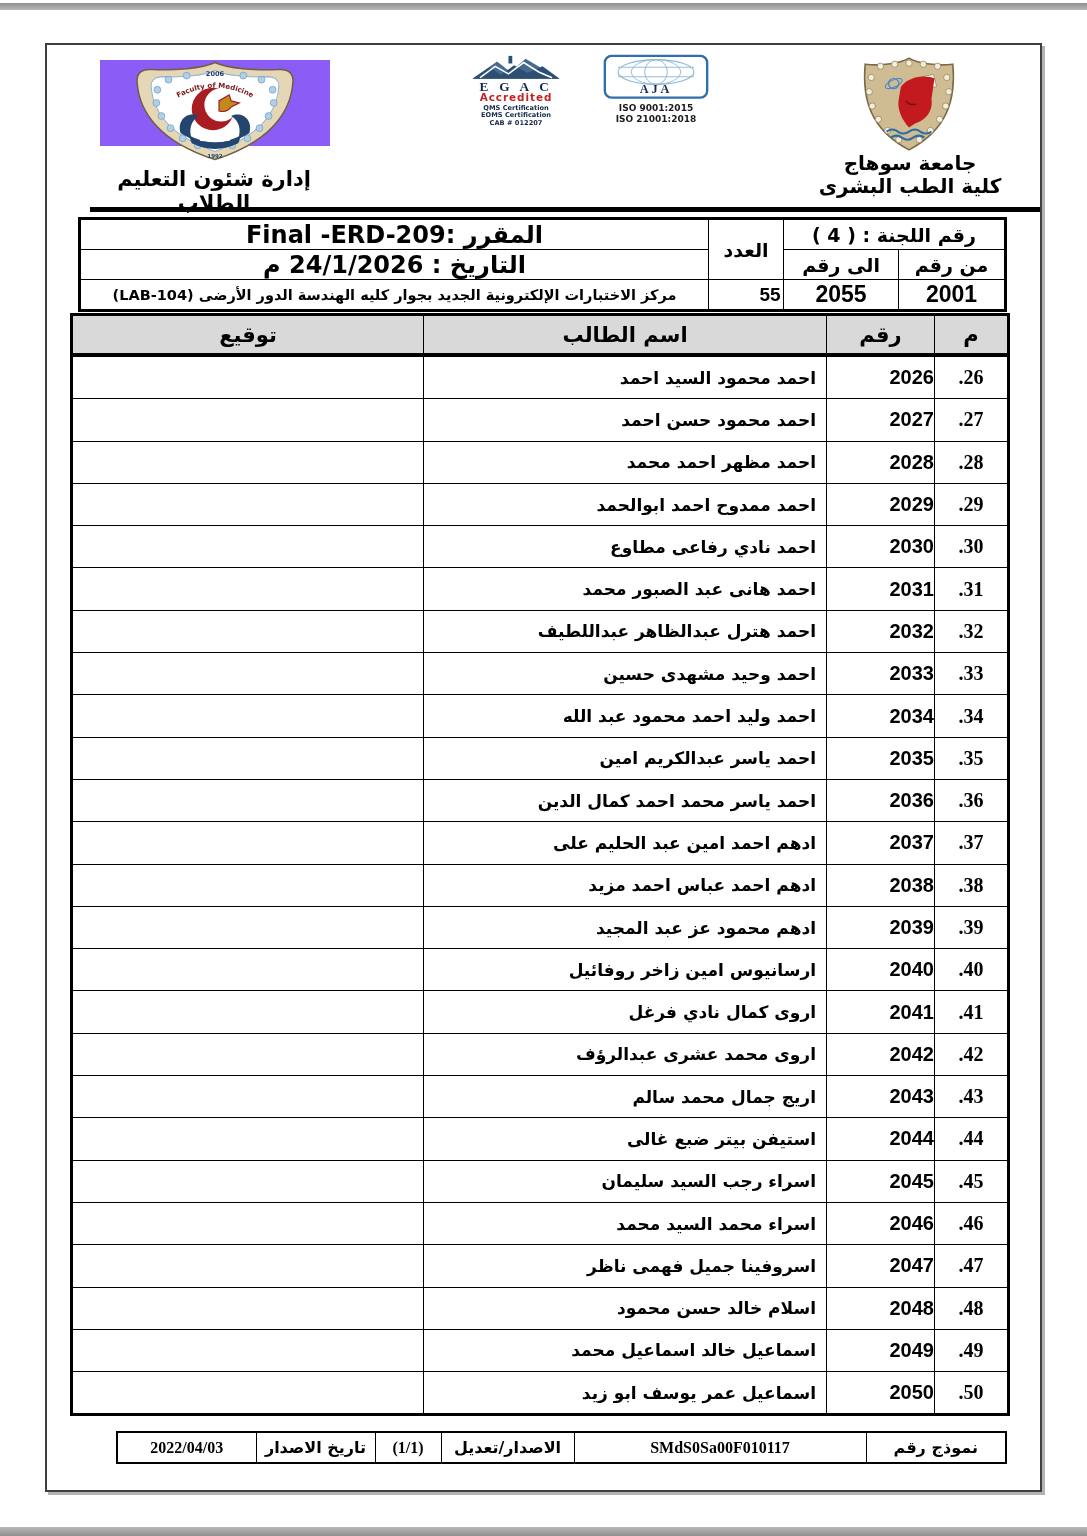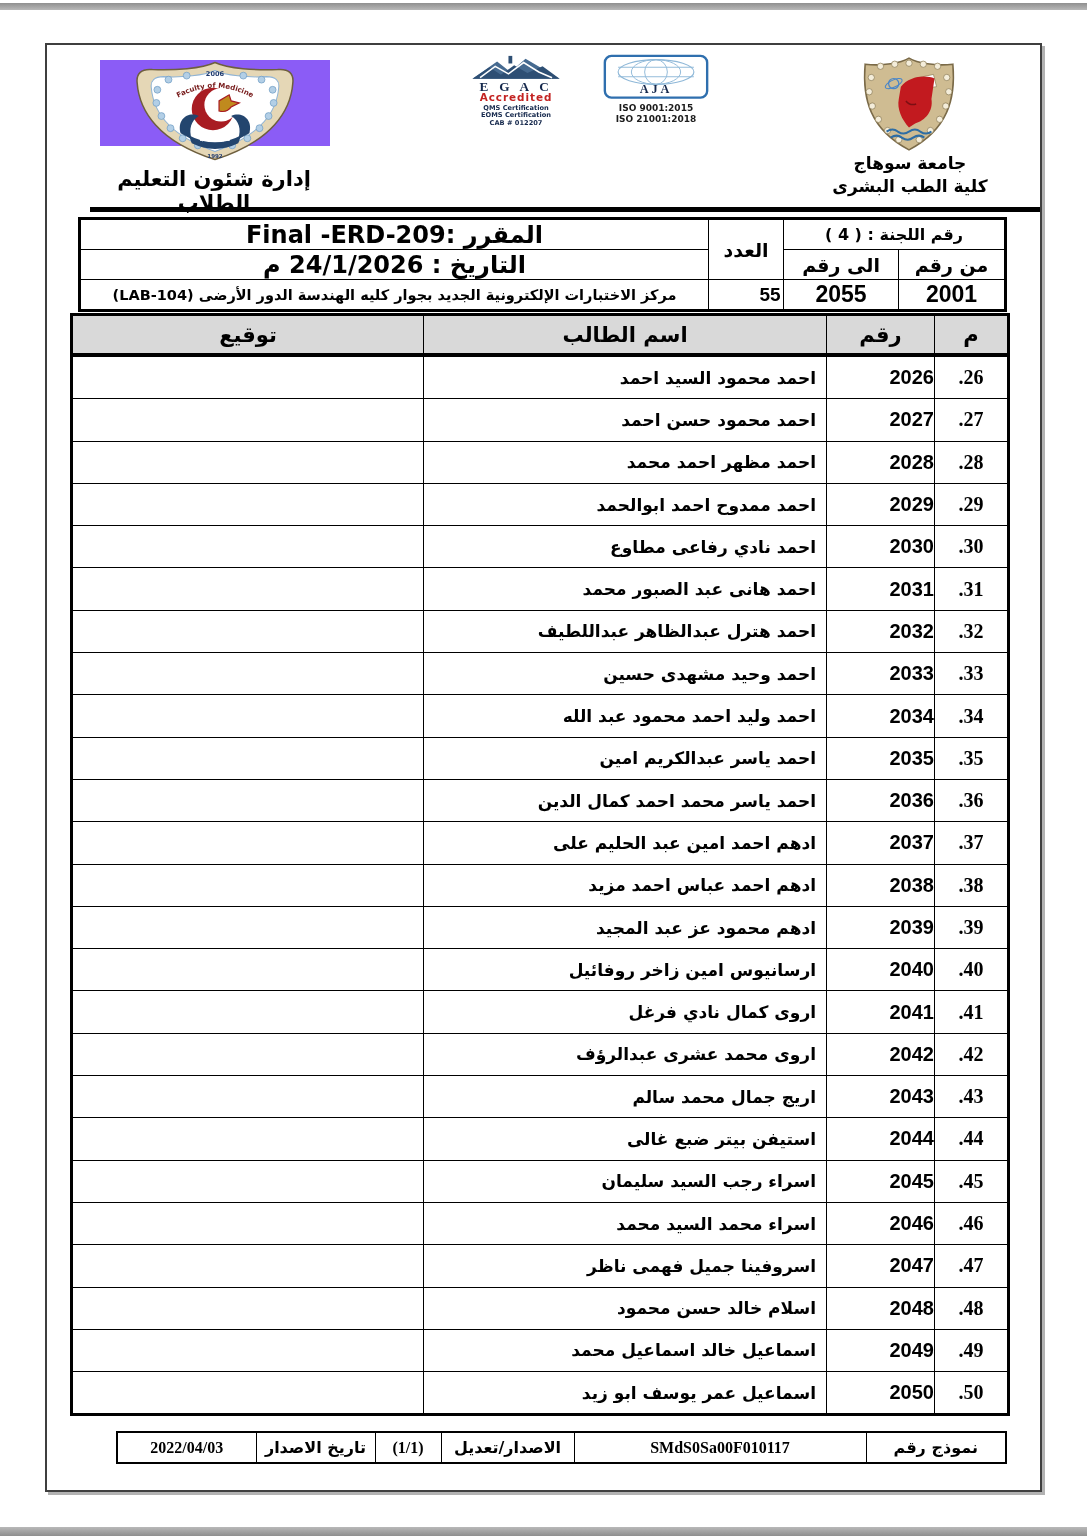--- a/index.html
+++ b/index.html
@@ -18,28 +18,28 @@
   .left-logo-panel{position:absolute;left:100px;top:60px;width:230px;height:86px;background:#8b5cf6;
     display:flex;align-items:flex-start;justify-content:center;}
   .left-caption{position:absolute;left:82px;top:167px;width:264px;text-align:center;
     font-size:21px;font-weight:bold;}
   .center-block{position:absolute;left:370px;top:54px;width:420px;text-align:center;}
   .logos-row{display:flex;justify-content:center;align-items:flex-start;gap:14px;height:72px;}
   .doc-title{font-size:27px;font-weight:bold;margin-top:2px;direction:rtl;}
   .doc-subtitle{font-size:24px;font-weight:bold;margin-top:5px;direction:rtl;white-space:nowrap;}
   .right-logo{position:absolute;left:858px;top:56px;}
   .right-caption{position:absolute;left:818px;top:152px;width:184px;text-align:center;
-    font-size:17px;font-weight:bold;line-height:23px;direction:rtl;}
+    font-size:20px;font-weight:bold;line-height:23px;direction:rtl;}
   .header-rule{position:absolute;left:90px;top:207px;width:950px;height:5px;background:#000;}
   
   table{border-collapse:collapse;position:absolute;table-layout:fixed;direction:rtl;}
   td,th{padding:0;overflow:hidden;}
   .info-table{left:78px;top:217px;width:929px;border:3px solid #000;}
   .info-table td{border:1.5px solid #000;font-weight:bold;text-align:center;height:29px;}
-  .cell-committee{font-size:16px;}
+  .cell-committee{font-size:19px;}
   .cell-count-label{font-size:19px;}
   .cell-course,.cell-date{font-size:24px;}
   .cell-range-label{font-size:19px;}
   .cell-range-value{font-size:23px;font-family:"Liberation Sans",sans-serif;}
   .cell-count-value{font-size:19px;font-family:"Liberation Sans",sans-serif;padding-left:48px;}
   .cell-location{font-size:14.5px;}
   .main-table{left:70px;top:313px;width:937px;border:3px solid #000;}
   .main-table th{background:#d9d9d9;border:1.5px solid #000;border-bottom:4px solid #000;
     height:37px;font-size:21px;font-weight:bold;}
   .main-table td{border:1.5px solid #000;height:41.3px;font-weight:bold;}

